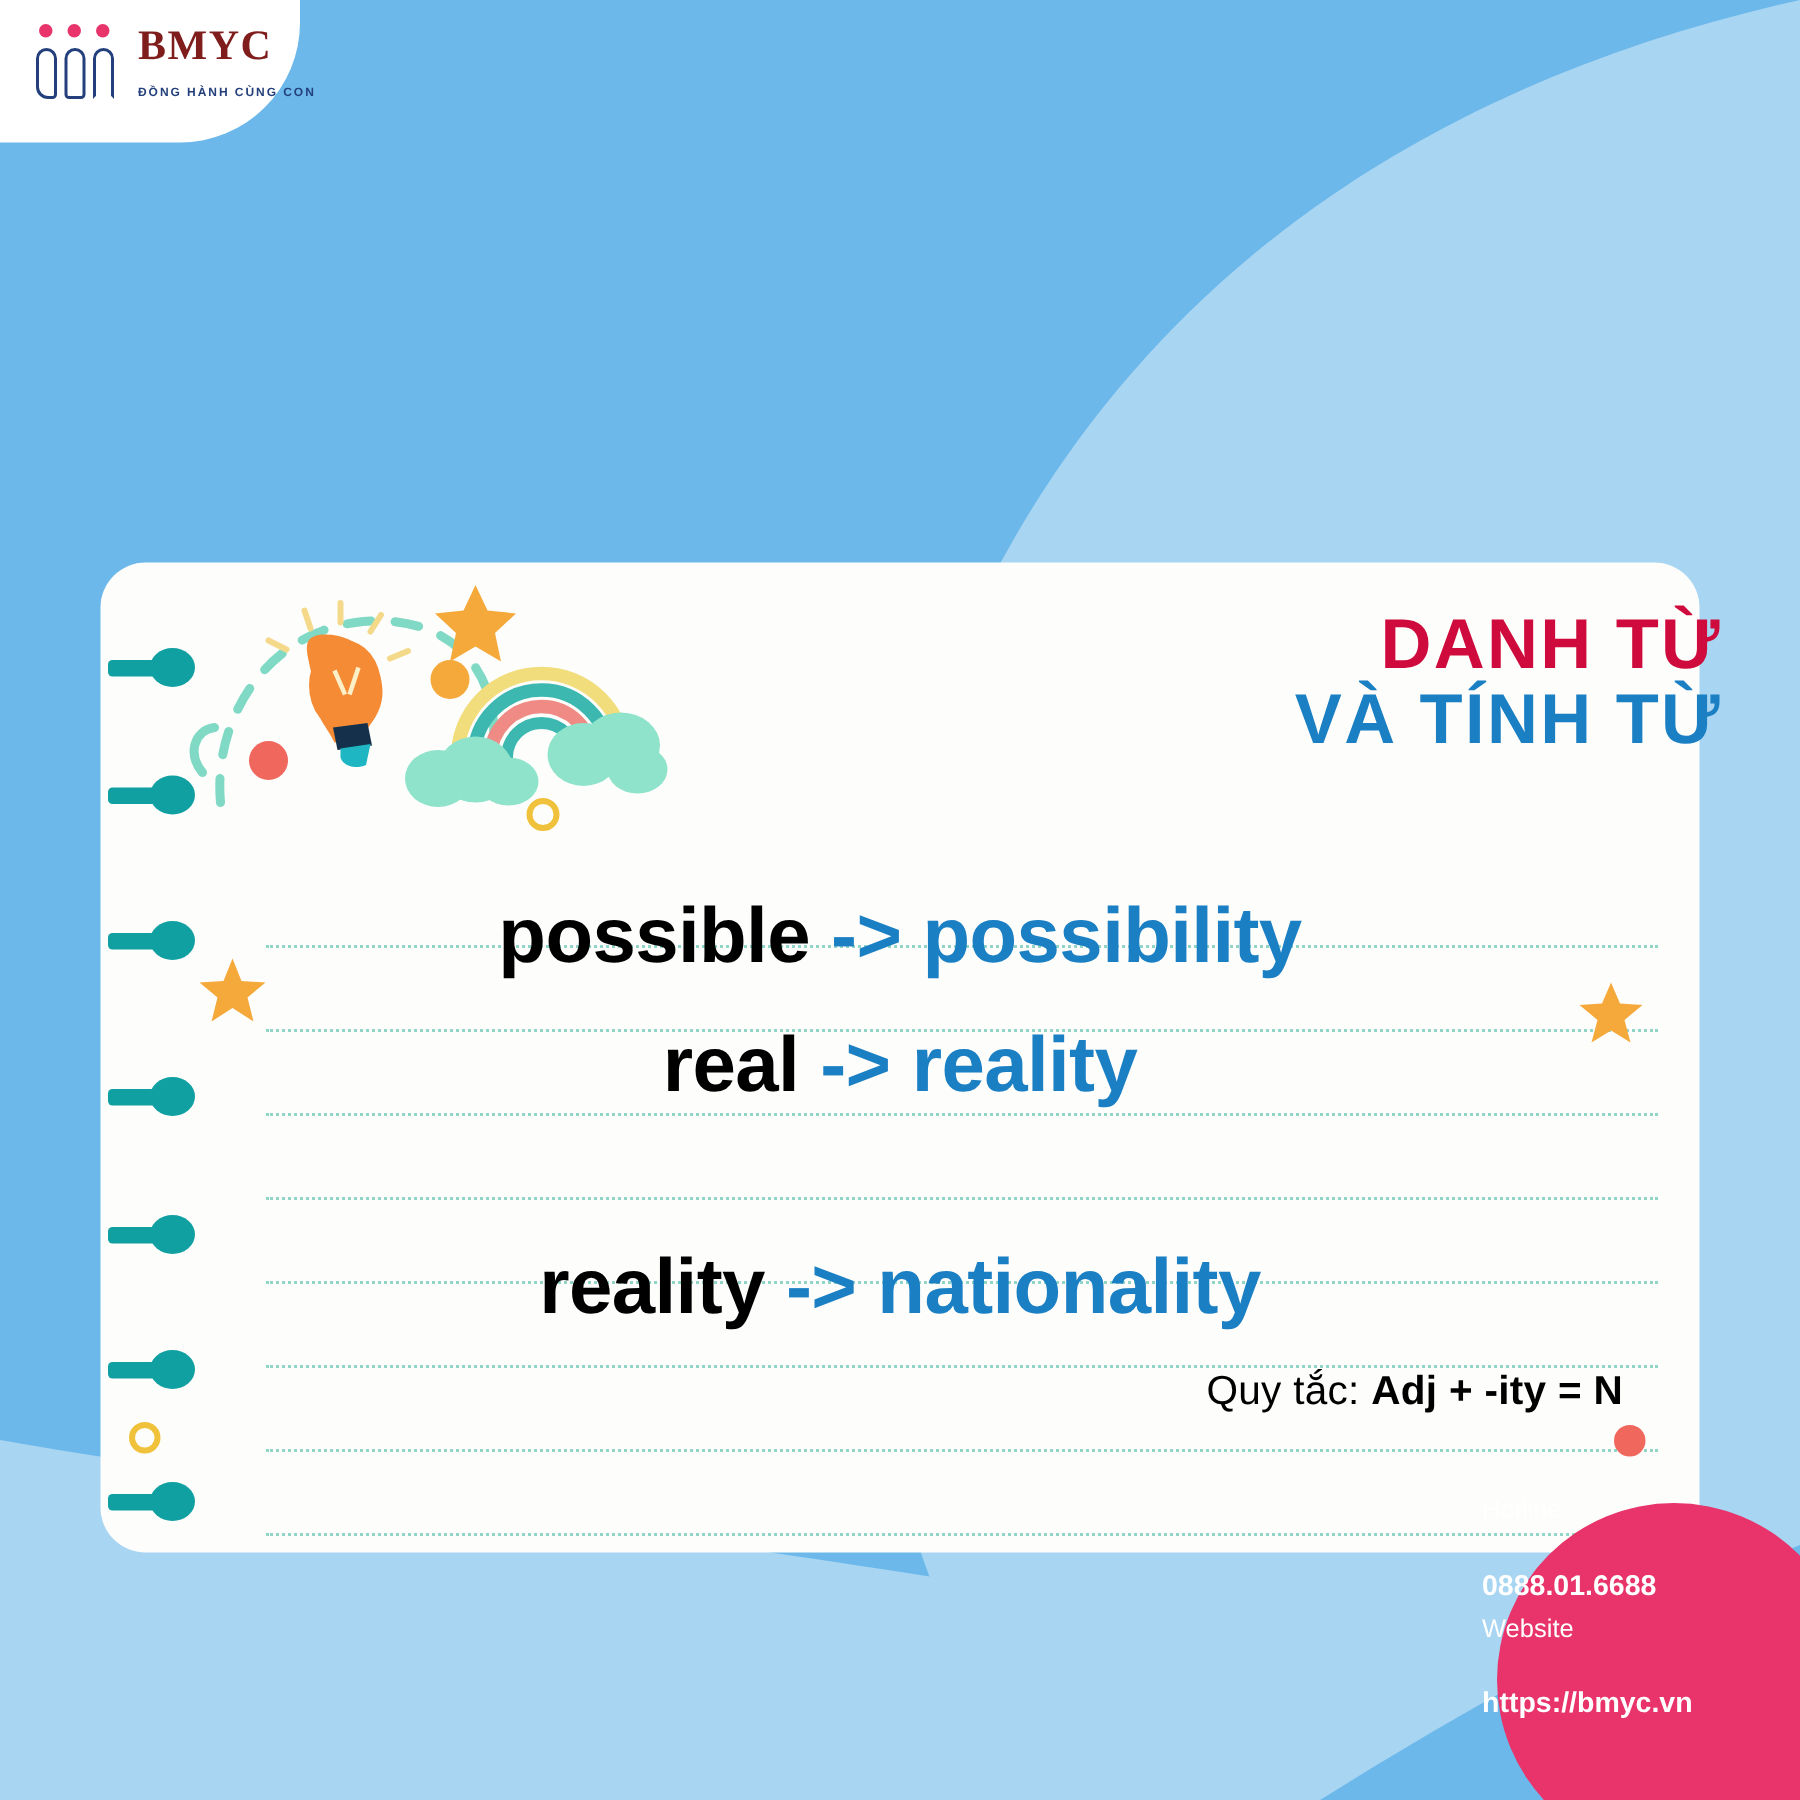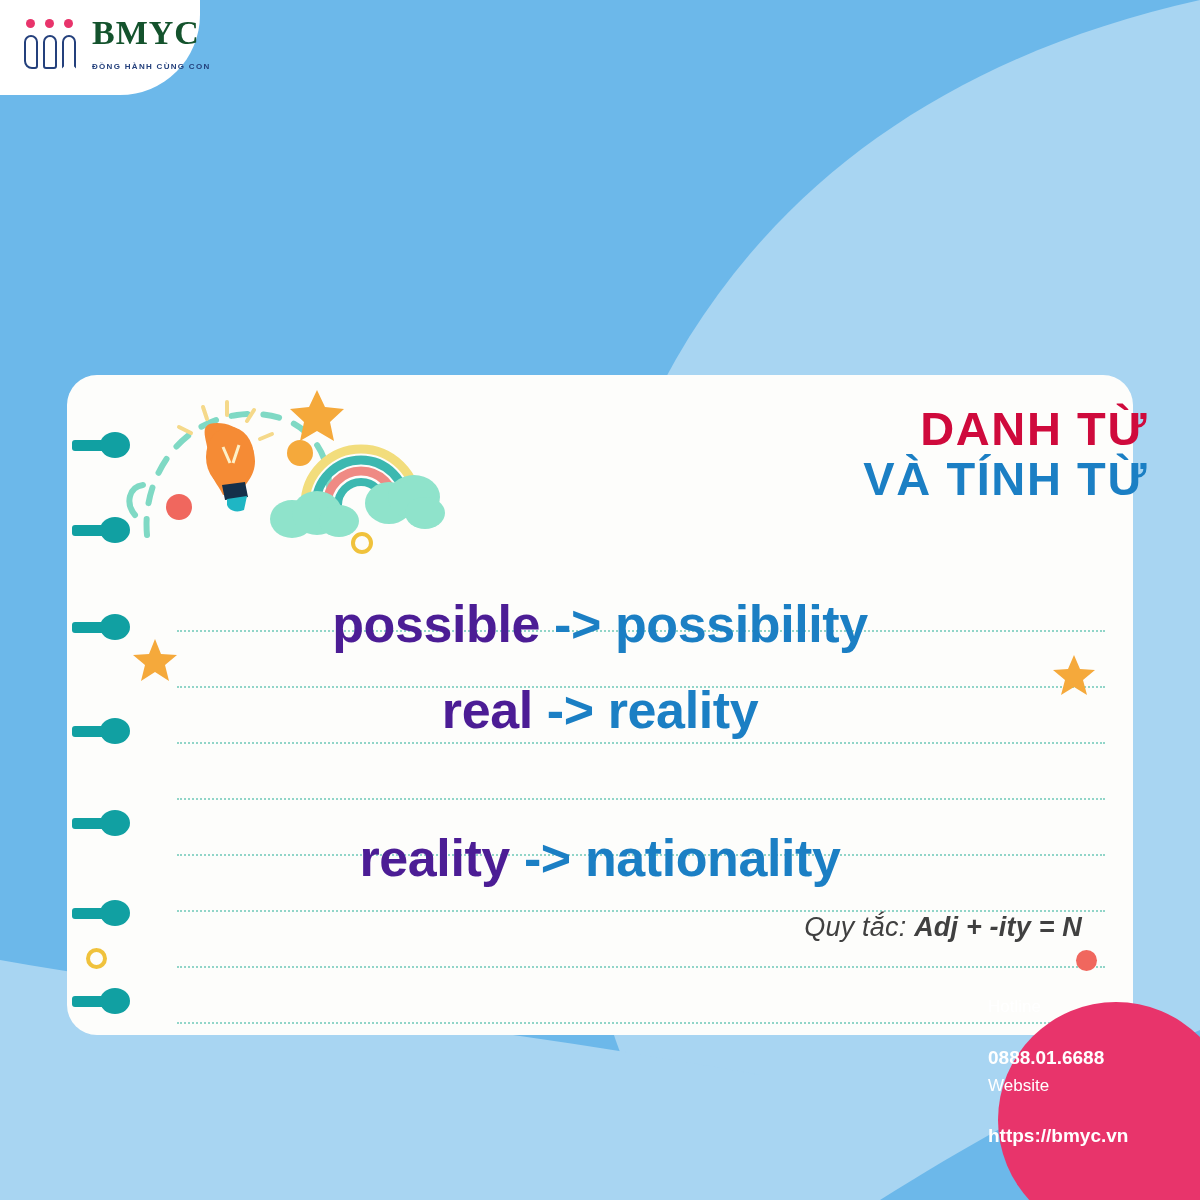--- a/index.html
+++ b/index.html
@@ -32,21 +32,21 @@
   .fig.f1{ left:0; border-radius:7px 7px 3px 8px; }
   .fig.f2{ left:19px; border-radius:7px 7px 3px 3px; }
   .fig.f3{ left:38px; border-radius:7px 7px 0 0;
            clip-path:polygon(0 0,100% 0,100% 100%,50% 78%,0 100%); }
   .head{ position:absolute; top:0; width:9px; height:9px;
          border-radius:50%; background:#e8346b; }
   .head.h1{ left:2px; } .head.h2{ left:21px; } .head.h3{ left:40px; }
   .logo-text{ display:flex; flex-direction:column; }
   .logo-bmyc{
     font-family:"Liberation Serif", serif; font-weight:bold;
-    font-size:34px; letter-spacing:1px; color:#14532d; line-height:1;
+    font-size:28px; letter-spacing:1px; color:#7f1d1d; line-height:1;
   }
   .logo-sub{
     font-size:8px; font-weight:bold; letter-spacing:1.3px;
     color:#24407c; margin-top:12px;
   }
 
   
   .title{
     position:absolute; left:0; right:0; top:172px;
     text-align:center; z-index:4;
@@ -92,30 +92,30 @@
   }
   .ch-noun{ color:#cf0a3c;text-align:right; }
   .ch-adj{ color:#1b7fc4; }
 
   
   .pairs{ position:absolute; left:67px; width:1066px; z-index:7; }
   .pair{
     text-align:center; font-weight:bold; font-size:52px;
     letter-spacing:-.4px; white-space:nowrap;
   }
-  .w-adj{ color:#4c1d95; }
+  .w-adj{ color:#000000; }
   .w-arrow{ color:#1b7fc4; }
   .w-noun{ color:#1b7fc4; }
   .p1{ position:absolute; top:594px; left:0; right:0; }
   .p2{ position:absolute; top:680px; left:0; right:0; }
   .p3{ position:absolute; top:828px; left:0; right:0; }
 
   .rule-note{
     position:absolute; top:912px; right:118px; z-index:7;
-    font-style:italic; font-size:27px; color:#404040;
+    font-size:27px; color:#000000;
     letter-spacing:.2px; white-space:nowrap;
   }
   .rule-note b{ font-weight:bold; }
 
   
   .doodle{ position:absolute; z-index:6; }
   .dot{ border-radius:50%; }
 
   
   .badge{

